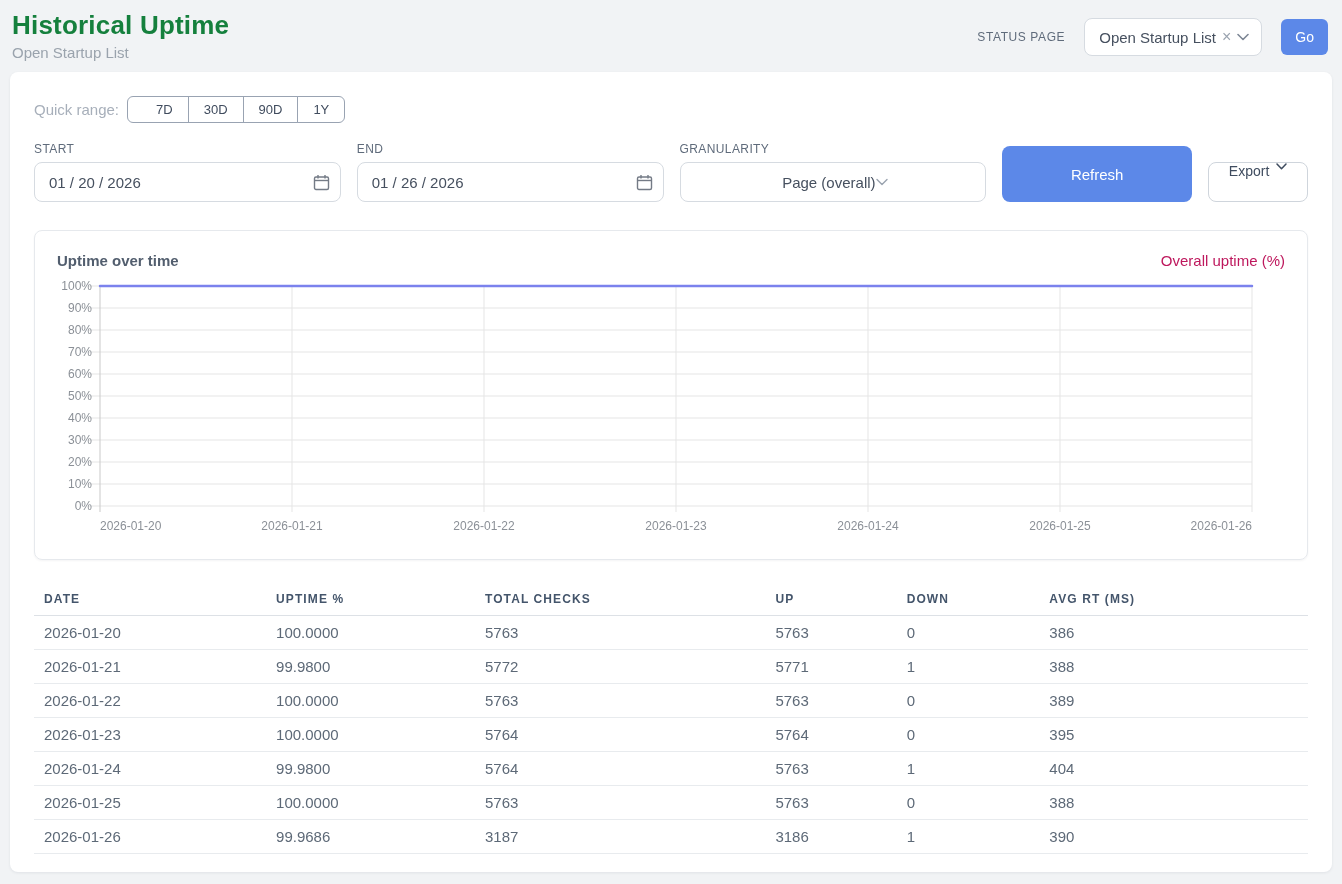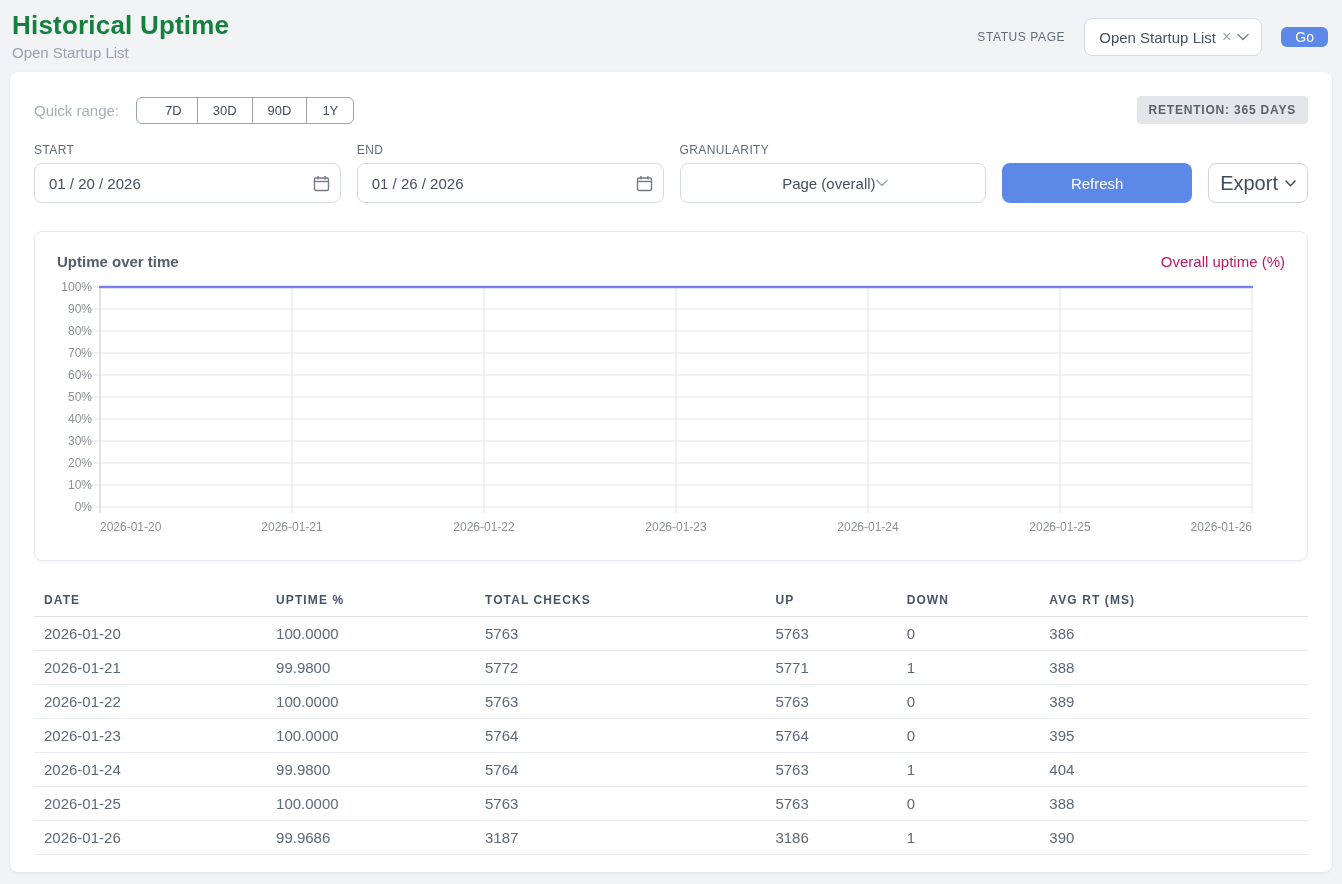--- a/index.html
+++ b/index.html
@@ -32,64 +32,64 @@
     display: flex; align-items: center; gap: 6px;
     font-size: 15px; color: #46505f;
     cursor: pointer;
   }
   .clear-x { color: #9aa3af; font-size: 16px; line-height: 1; }
   .chev { display: inline-flex; align-items: center; }
   .btn-primary {
     background: #5c88e8; color: #fff; border: none; border-radius: 6px;
     font-size: 14px; font-family: inherit; cursor: pointer;
   }
-  .go-btn { height: 20px; padding: 0 14px; border-radius: 6px; }
+  .go-btn { height: 36px; padding: 0 14px; border-radius: 6px; }
 
   
   .main-panel {
     margin: 0 10px;
     background: #fff;
     border-radius: 8px;
     box-shadow: 0 1px 3px rgba(30,40,60,0.08);
     padding: 24px;
     height: 800px;
   }
 
   .row-1 { display: flex; align-items: center; justify-content: space-between; margin-bottom: 19px; }
   .quick-left { display: flex; align-items: center; }
   .quick-label { font-size: 15px; color: #a7afba; }
   .seg-group { display: flex; }
   .seg-btn {
     background: #fff; border: 1px solid #99a3b2; color: #404c5e;
     font-size: 13px; font-family: inherit; height: 27px; padding: 0 15px;
     margin-left: -1px; cursor: pointer;
   }
-  .seg-btn:first-child { border-radius: 6px 0 0 6px; margin-left: 17px; padding-left: 28px; }
+  .seg-btn:first-child { border-radius: 6px 0 0 6px; margin-left: 8px; padding-left: 28px; }
   .seg-btn:last-child { border-radius: 0 6px 6px 0; }
   .retention-badge {
     background: #e3e7ea; color: #58626e; border-radius: 4px;
     font-size: 12px; font-weight: 700; letter-spacing: 0.8px;
     padding: 7px 12px;
   }
 
   .row-2 { display: flex; gap: 16px; margin-bottom: 28px; align-items: flex-end; }
   .field { width: 307px; }
   .field-label { font-size: 12px; color: #5f6b7b; letter-spacing: 0.4px; margin-bottom: 6px; }
   .input-box {
     height: 40px; border: 1px solid #d6dbe1; border-radius: 8px;
     display: flex; align-items: center; justify-content: space-between;
     padding: 0 10px 0 14px; font-size: 15px; color: #46505f;
     background: #fff; cursor: text;
   }
   .select-box { cursor: pointer; justify-content: center; }
-  .refresh-btn { height: 40px; width: 190px; border-radius: 8px; font-size: 15px; }
+  .refresh-btn { height: 56px; width: 190px; border-radius: 8px; font-size: 15px; }
   .export-btn {
     height: 40px; width: 100px; background: #fff; border: 1px solid #cfd5dc;
-    border-radius: 8px; font-size: 20px; color: #3f4c5f; font-family: inherit;
-    display: flex; align-items: center; justify-content: center; gap: 7px; cursor: pointer;
+    border-radius: 8px; font-size: 14px; color: #3f4c5f; font-family: inherit;
+    display: flex; align-items: flex-start; justify-content: center; gap: 7px; cursor: pointer;
   }
 
   
   .chart-card {
     border: 1px solid #e6e9ed; border-radius: 8px;
     box-shadow: 0 1px 2px rgba(30,40,60,0.05);
     padding: 21px 22px 18px 22px;
     margin-bottom: 24px;
   }
   .chart-head { display: flex; justify-content: space-between; align-items: center; margin-bottom: 10px; }
@@ -141,21 +141,20 @@
   <div class="row-1">
     <div class="quick-left">
       <span class="quick-label">Quick range:</span>
       <div class="seg-group">
         <button class="seg-btn">7D</button>
         <button class="seg-btn">30D</button>
         <button class="seg-btn">90D</button>
         <button class="seg-btn">1Y</button>
       </div>
     </div>
-    <span class="retention-badge">RETENTION: 365 DAYS</span>
   </div>
 
   <div class="row-2">
     <div class="field">
       <div class="field-label">START</div>
       <div class="input-box">
         <span>01 / 20 / 2026</span>
         <span class="cal-icon">
           <svg width="17" height="17" viewBox="0 0 17 17">
               <rect x="1.5" y="3" width="14" height="12.5" rx="1.5" fill="none" stroke="#747b86" stroke-width="1.4"></rect>

